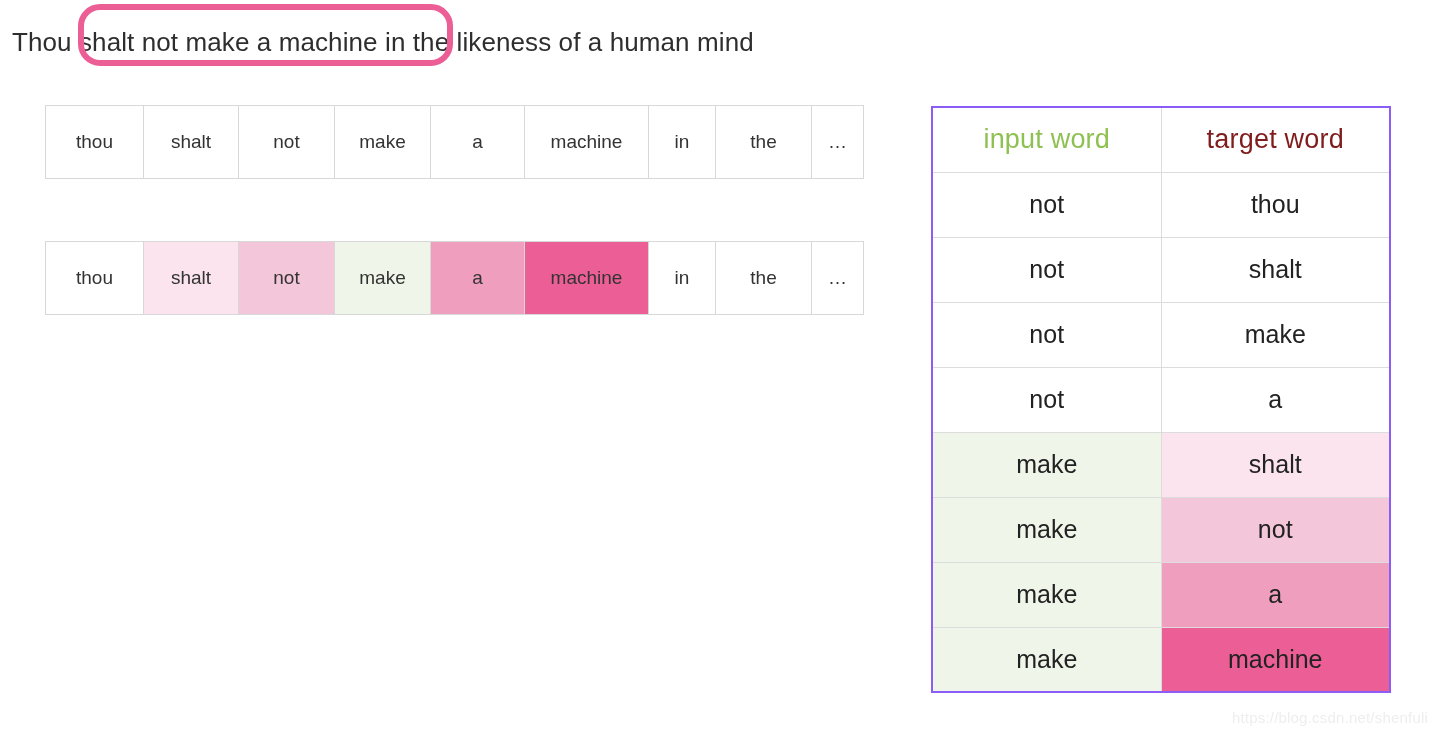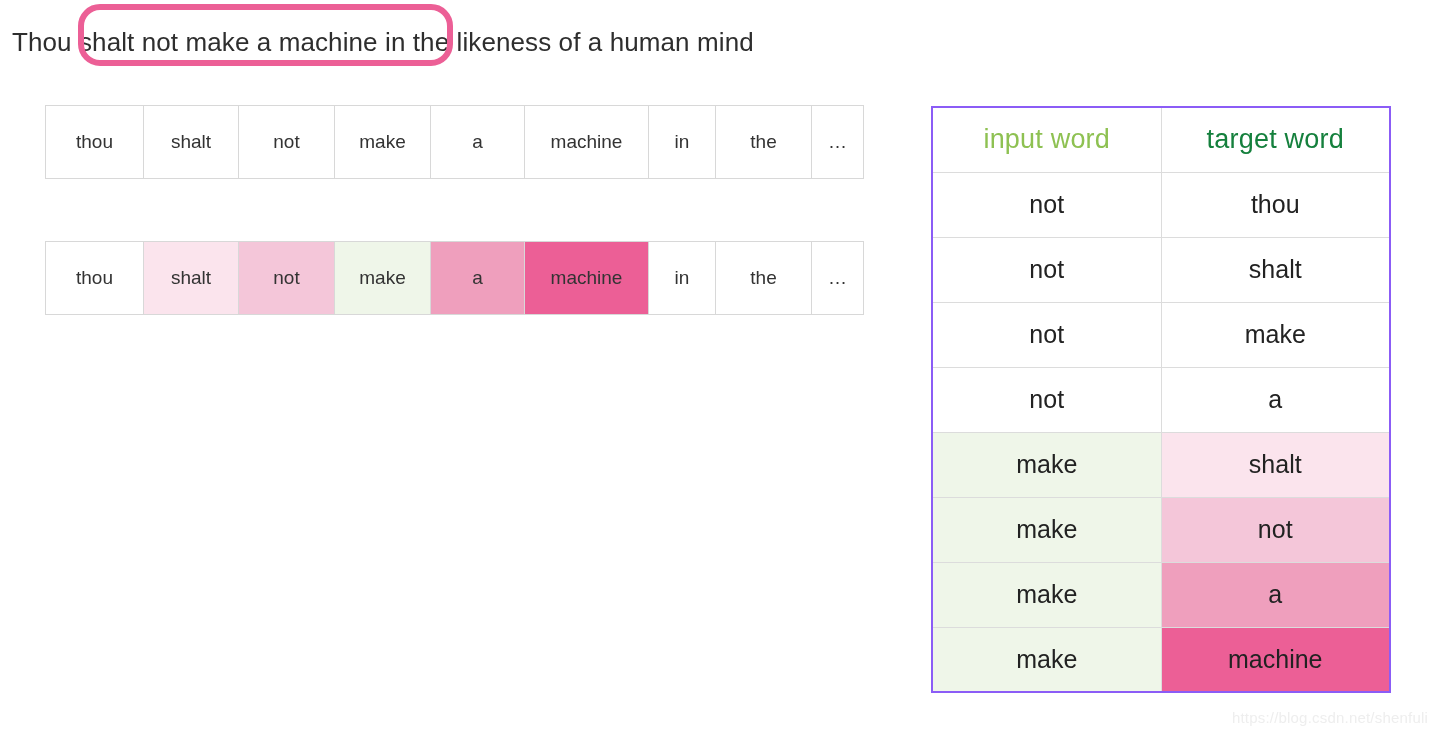--- a/index.html
+++ b/index.html
@@ -146,21 +146,21 @@
     <div class="word-cell" style="width: 124px; background: rgb(236, 95, 150);">machine</div>
     <div class="word-cell" style="width: 67px; background: rgb(255, 255, 255);">in</div>
     <div class="word-cell" style="width: 96px; background: rgb(255, 255, 255);">the</div>
     <div class="word-cell" style="width: 51px; background: rgb(255, 255, 255);">…</div>
   </div>
 
 <table id="pairs-table">
   <thead>
     <tr>
       <th class="th-input" style="color: rgb(142, 193, 82);">input word</th>
-      <th class="th-target" style="color: #15803d; text-align: center;">target word</th>
+      <th class="th-target" style="color: #7f1d1d; text-align: center;">target word</th>
     </tr>
   </thead>
   <tbody id="pairs-body">
       <tr>
         <td style="background: rgb(255, 255, 255);">not</td>
         <td style="background: rgb(255, 255, 255);">thou</td>
       </tr>
       <tr>
         <td style="background: rgb(255, 255, 255);">not</td>
         <td style="background: rgb(255, 255, 255);">shalt</td>

